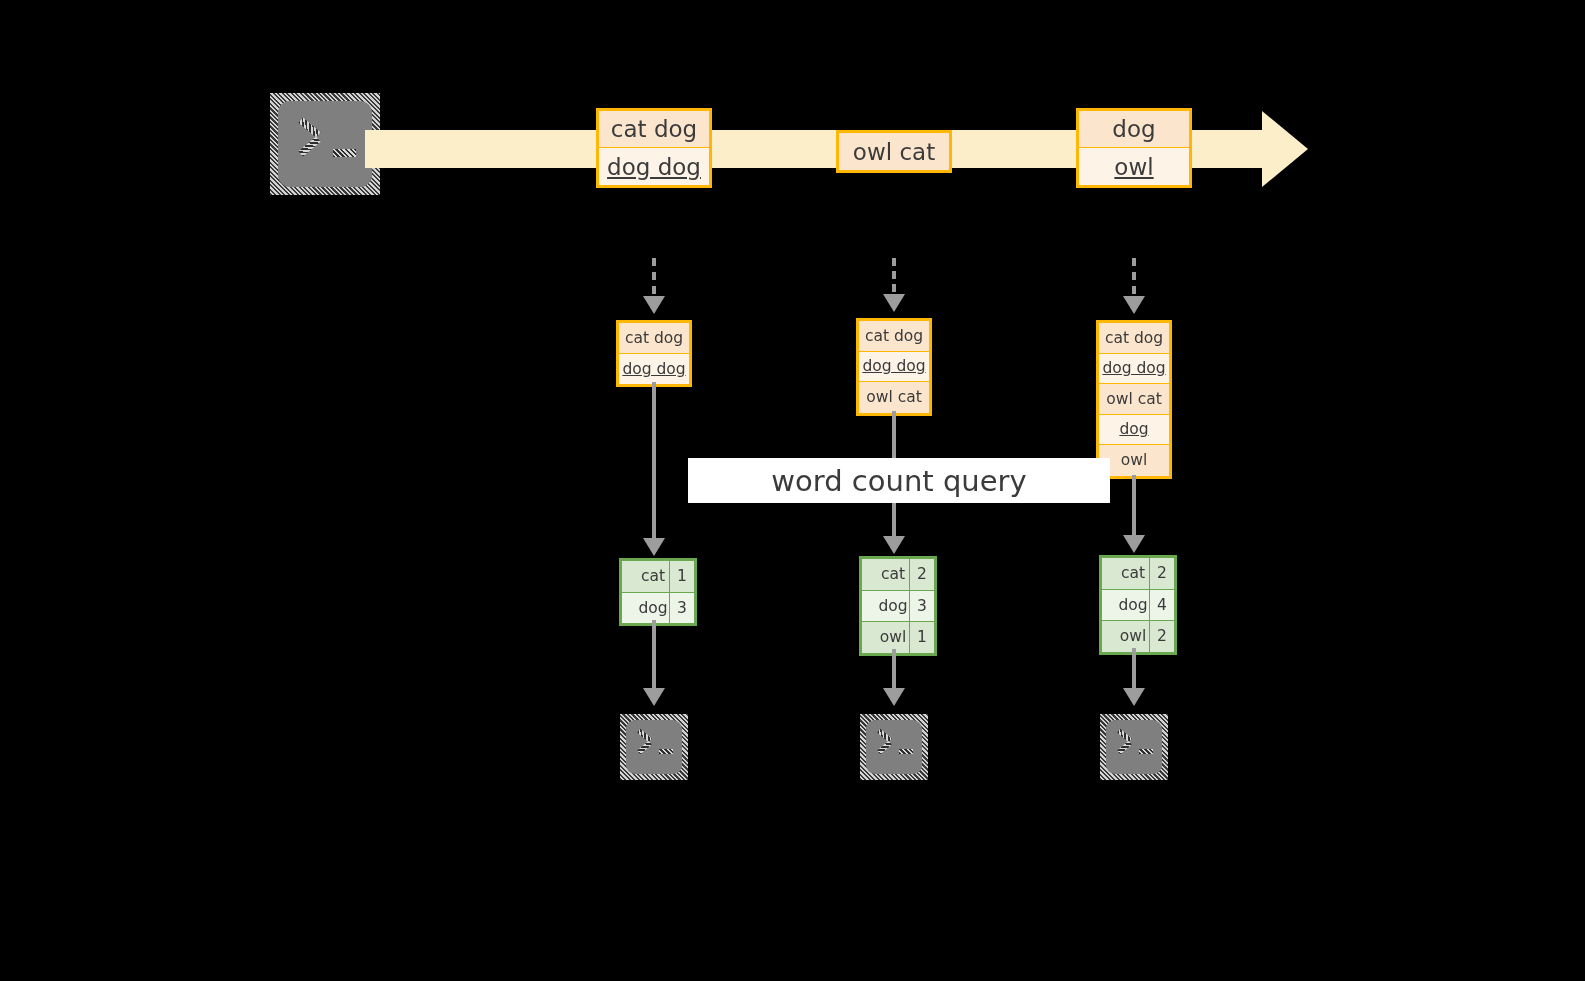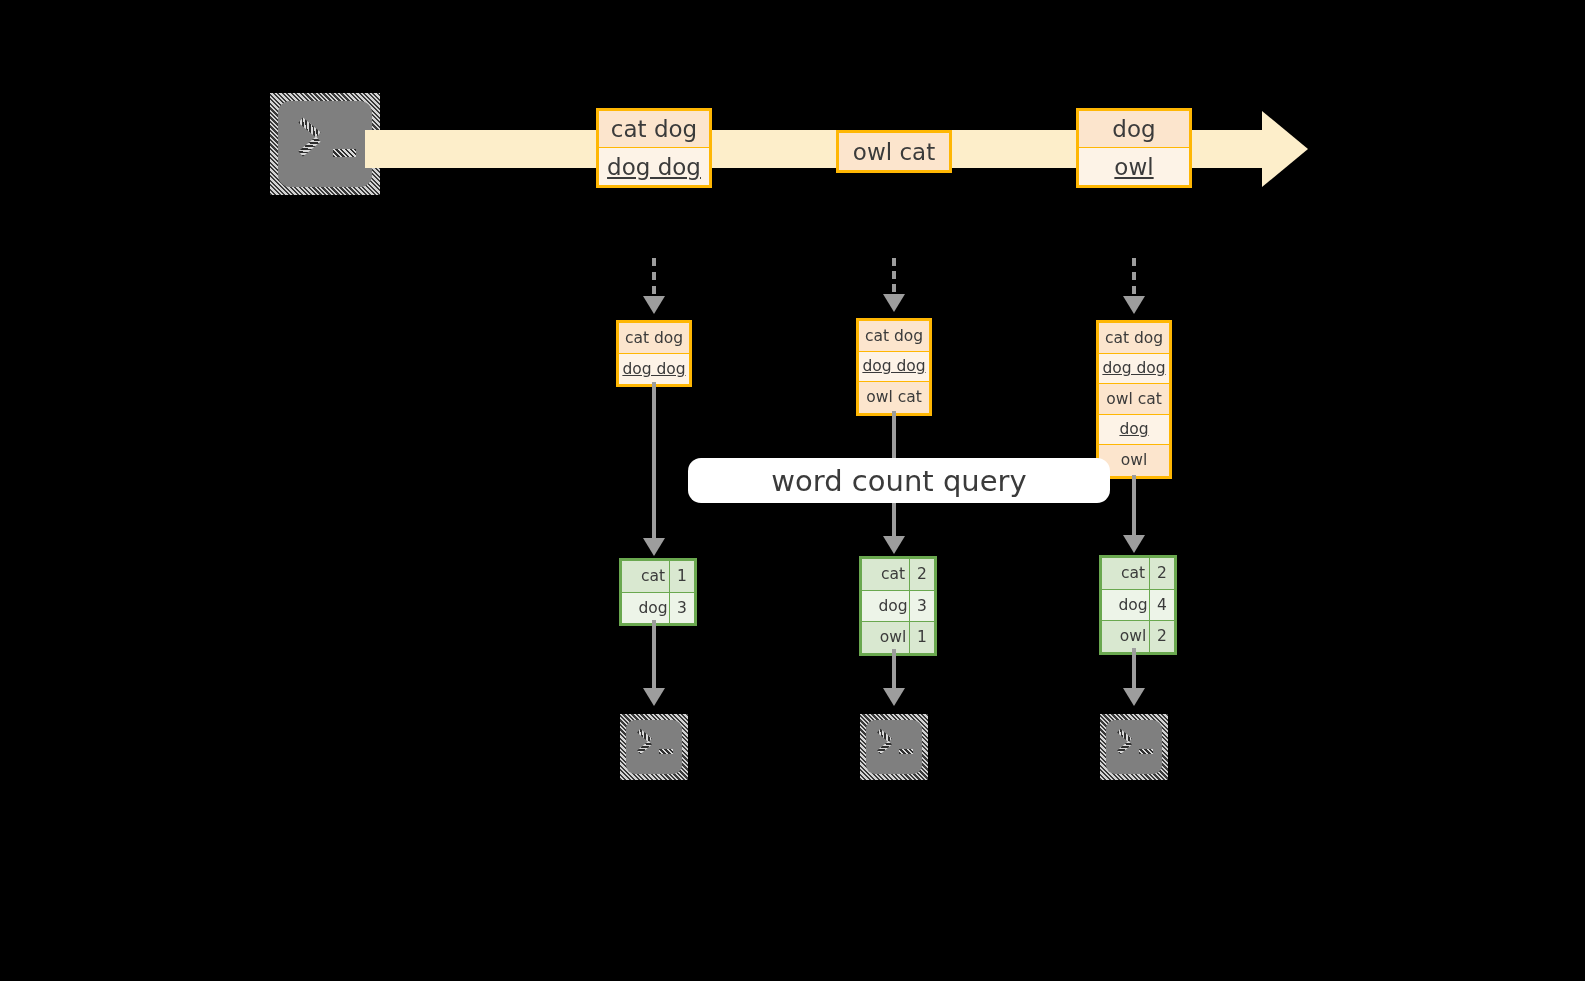--- a/index.html
+++ b/index.html
@@ -58,21 +58,21 @@
   .term.small .term-inner{inset:6px;border-radius:9px;}
   .glyph{position:absolute;
      background-image:repeating-linear-gradient(45deg,
         #2e2e2e 0 1.7px, #d8d8d8 1.7px 3.4px);}
   .g-gt1{transform:rotate(40deg);}
   .g-gt2{transform:rotate(-40deg);}
 
   
   .label-band{position:absolute;background:#ffffff;display:flex;
      align-items:center;justify-content:center;
-     color:#3b3b3b;white-space:nowrap;border-radius:13px;}
+     color:#3b3b3b;white-space:nowrap;}
 </style>
 </head>
 <body>
 
 <div id="stage">
 
   <div class="term" style="left:270px;top:93px;width:110px;height:102px;">
     <div class="term-inner">
       <div class="glyph g-gt1" style="left:20px;top:23px;width:23px;height:7px;"></div>
       <div class="glyph g-gt2" style="left:20px;top:42px;width:23px;height:7px;"></div>

